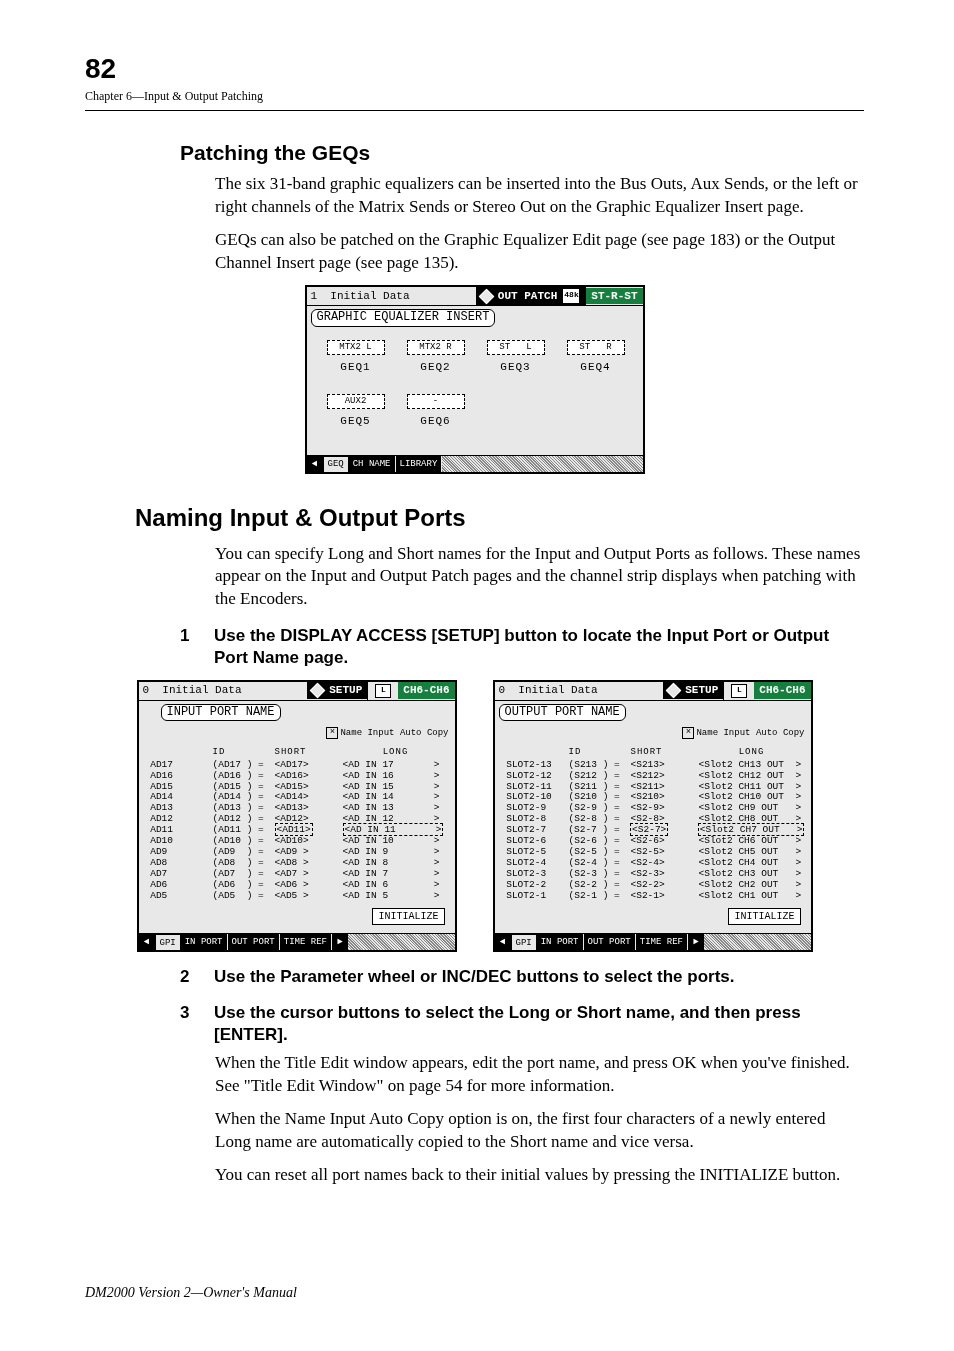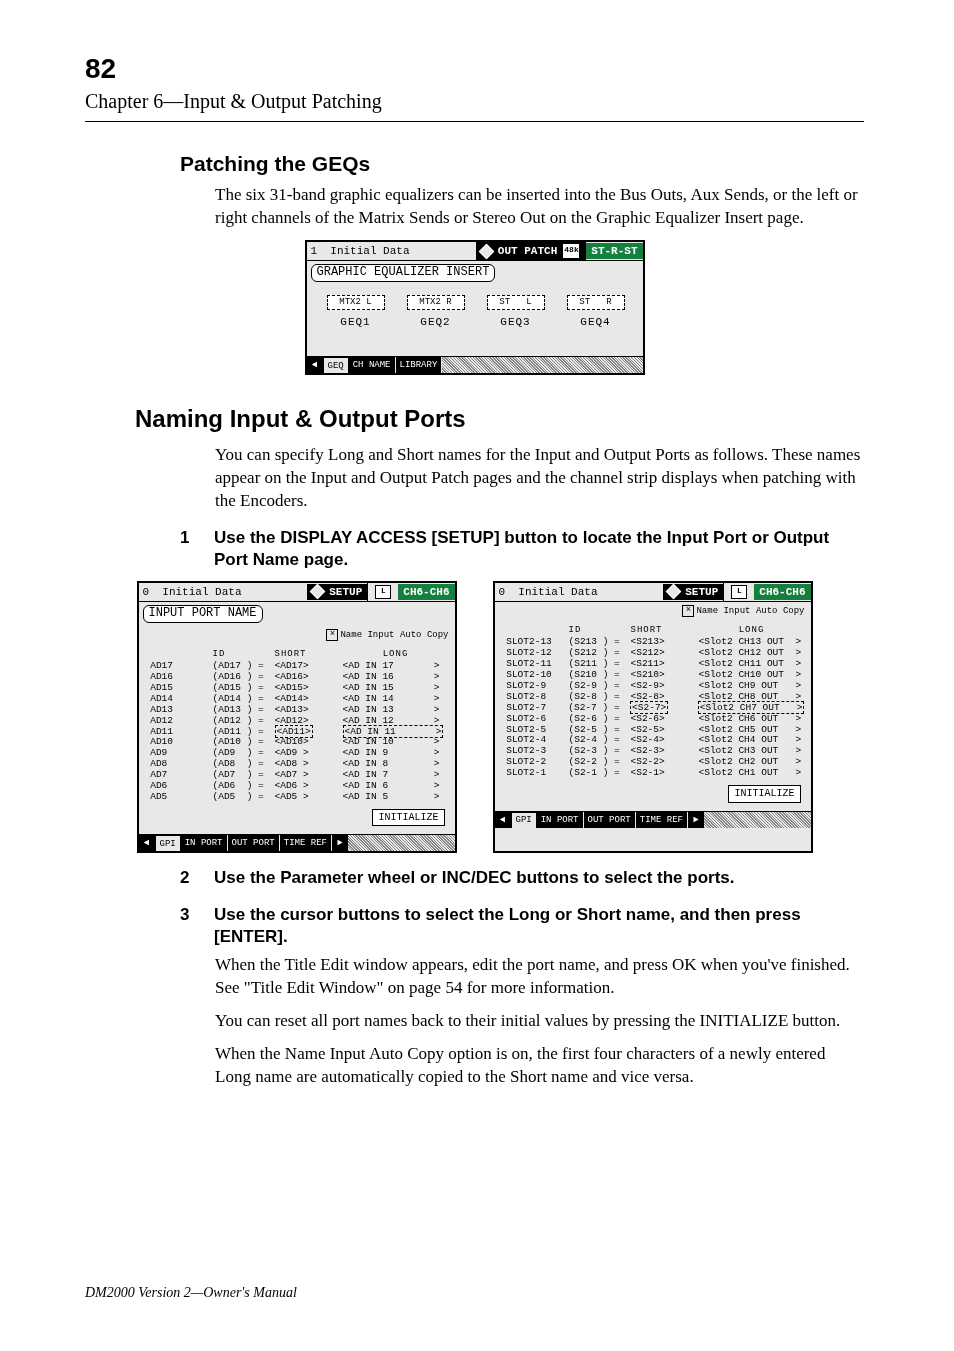--- a/index.html
+++ b/index.html
@@ -30,21 +30,21 @@
     flex-direction: column;
   }
   .page-num {
     font-family: Helvetica, Arial, sans-serif;
     font-weight: bold;
     font-size: 28px;
     margin-right: 24px;
   }
   .chapter-ref {
     font-family: "Times New Roman", serif;
-    font-size: 20px;
+    font-size: 12px;
   }
   h2.section {
     font-family: Helvetica, Arial, sans-serif;
     font-weight: bold;
     font-size: 21px;
     margin: 24px 0 6px 95px;
   }
   h1.major {
     font-family: Helvetica, Arial, sans-serif;
     font-weight: bold;
@@ -233,20 +233,21 @@
 <div class="page">
 
   <div class="header-line">
     <span class="page-num">82</span>
     <span class="chapter-ref">Chapter 6—Input &amp; Output Patching</span>
   </div>
 
   <h2 class="section">Patching the GEQs</h2>
   <div class="body-block">
     <p>The six 31-band graphic equalizers can be inserted into the Bus Outs, Aux Sends, or the left or right channels of the Matrix Sends or Stereo Out on the Graphic Equalizer Insert page.</p>
+    <p>GEQs can also be patched on the Graphic Equalizer Edit page (see page 183) or the Output Channel Insert page (see page 135).</p>
   </div>
 
   <div class="lcd-wrap-center">
     <div class="lcd geq">
       <div class="lcd-title">
         <div class="left">1  Initial Data</div>
         <div class="mid">
           <span class="diamond"></span>
           <span>OUT PATCH</span>
           <span class="icon-block">48k</span>
@@ -268,20 +269,30 @@
             </div>
             <div class="geq-cell">
               <div class="geq-slot">ST   L</div>
               <div class="geq-label">GEQ3</div>
             </div>
             <div class="geq-cell">
               <div class="geq-slot">ST   R</div>
               <div class="geq-label">GEQ4</div>
             </div>
           </div>
+        <div class="geq-row" id="geq-row-2">
+            <div class="geq-cell">
+              <div class="geq-slot">AUX2</div>
+              <div class="geq-label">GEQ5</div>
+            </div>
+            <div class="geq-cell">
+              <div class="geq-slot">-</div>
+              <div class="geq-label">GEQ6</div>
+            </div>
+          </div>
       </div>
       <div class="lcd-tabs">
         <div class="arrow">◄</div>
         <div class="tab light">GEQ</div>
         <div class="tab">CH NAME</div>
         <div class="tab">LIBRARY</div>
         <div style="flex:1"></div>
       </div>
     </div>
   </div>
@@ -303,21 +314,21 @@
         <div class="left">0  Initial Data</div>
         <div class="mid">
           <span class="diamond"></span>
           <span>SETUP</span>
         </div>
         <div class="mid" style="background:#e8e8e8;color:#000;border-left:1px solid #000;">
           <span class="icon-block" style="border-color:#000;">L</span>
         </div>
         <div class="right">CH6-CH6</div>
       </div>
-      <div style="padding:3px 4px;">
+      <div style="padding:3px 22px;">
         <span class="tab-label">INPUT PORT NAME</span>
       </div>
       <div class="check-line"><span class="xbox">×</span><span>Name Input Auto Copy</span></div>
       <div class="port-body">
         <div class="port-head">
           <span></span>
           <span>ID</span>
           <span>SHORT</span>
           <span>LONG</span>
         </div>
@@ -355,20 +366,23 @@
         <div class="left">0  Initial Data</div>
         <div class="mid">
           <span class="diamond"></span>
           <span>SETUP</span>
         </div>
         <div class="mid" style="background:#e8e8e8;color:#000;border-left:1px solid #000;">
           <span class="icon-block" style="border-color:#000;">L</span>
         </div>
         <div class="right">CH6-CH6</div>
       </div>
+      <div style="padding:3px 4px;">
+        <span class="tab-label">OUTPUT PORT NAME</span>
+      </div>
       <div class="check-line"><span class="xbox">×</span><span>Name Input Auto Copy</span></div>
       <div class="port-body">
         <div class="port-head">
           <span></span>
           <span>ID</span>
           <span>SHORT</span>
           <span>LONG</span>
         </div>
         <div id="output-rows">
             <div class="port-row"><span class="c1"> SLOT2-13</span><span class="c2">(S213 ) =</span><span class="c3">&lt;S213&gt;</span><span class="c4">&lt;Slot2 CH13 OUT  &gt;</span></div>
@@ -404,18 +418,18 @@
     <div class="num">2</div>
     <div class="txt">Use the Parameter wheel or INC/DEC buttons to select the ports.</div>
   </div>
   <div class="step">
     <div class="num">3</div>
     <div class="txt">Use the cursor buttons to select the Long or Short name, and then press [ENTER].</div>
   </div>
 
   <div class="body-block">
     <p>When the Title Edit window appears, edit the port name, and press OK when you've finished. See "Title Edit Window" on page 54 for more information.</p>
+    <p>When the Name Input Auto Copy option is on, the first four characters of a newly entered Long name are automatically copied to the Short name and vice versa.</p>
     <p>You can reset all port names back to their initial values by pressing the INITIALIZE button.</p>
-    <p>When the Name Input Auto Copy option is on, the first four characters of a newly entered Long name are automatically copied to the Short name and vice versa.</p>
   </div>
 
   <div class="footer">DM2000 Version 2—Owner's Manual</div>
 </div>
 
 </body></html>

